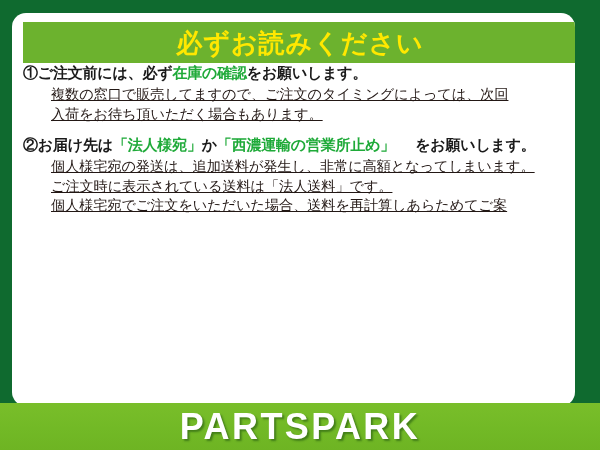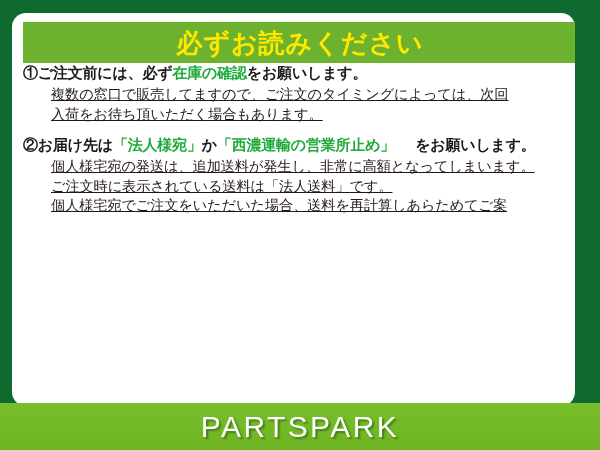--- a/index.html
+++ b/index.html
@@ -113,22 +113,22 @@
     bottom: 0;
     width: 600px;
     height: 47px;
     background: linear-gradient(to bottom, #79be2a 0%, #72b926 55%, #6eb423 100%);
     display: flex;
     align-items: center;
     justify-content: center;
   }
   .logo-text {
     color: #ffffff;
-    font-size: 30px;
-    font-weight: normal;
+    font-size: 36px;
+    font-weight: bold;
     letter-spacing: 2.4px;
     line-height: 1;
     text-shadow: 2px 2px 2px rgba(30, 80, 15, 0.55);
   }
 </style>
 </head>
 <body>
 
 <div class="notice">
 

